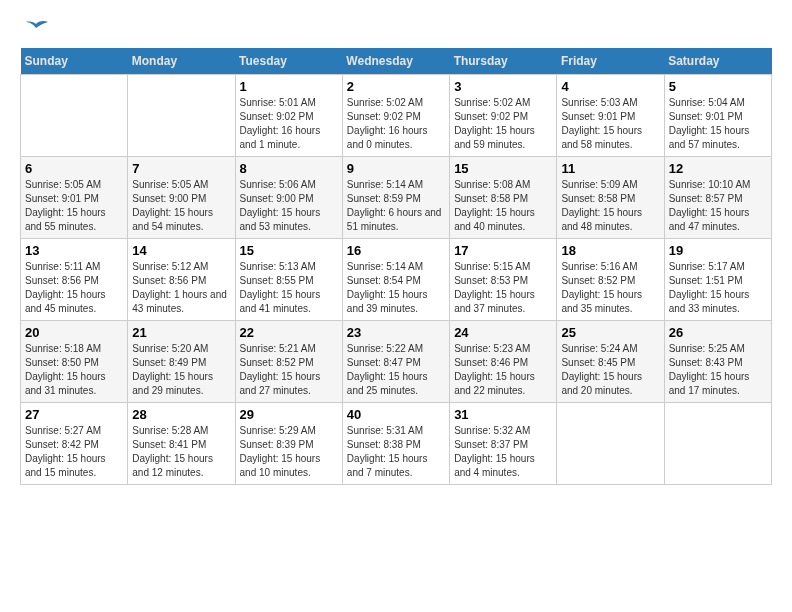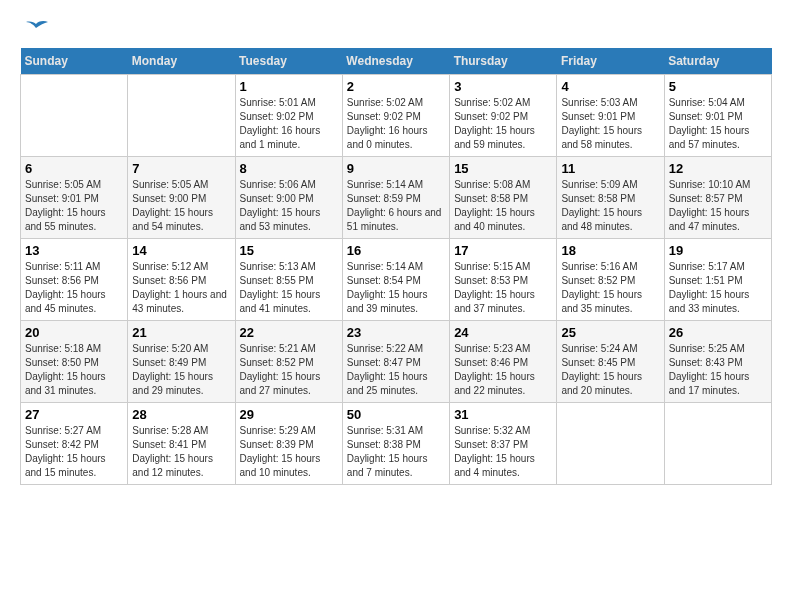--- a/index.html
+++ b/index.html
@@ -346,21 +346,21 @@
         </td>
         <td>
           <span class="day-num">29</span>
           <div class="day-info">
             <div>Sunrise: 5:29 AM</div>
             <div>Sunset: 8:39 PM</div>
             <div>Daylight: 15 hours and 10 minutes.</div>
           </div>
         </td>
         <td>
-          <span class="day-num">50</span>
+          <span class="day-num">40</span>
           <div class="day-info">
             <div>Sunrise: 5:31 AM</div>
             <div>Sunset: 8:38 PM</div>
             <div>Daylight: 15 hours and 7 minutes.</div>
           </div>
         </td>
         <td>
           <span class="day-num">31</span>
           <div class="day-info">
             <div>Sunrise: 5:32 AM</div>

